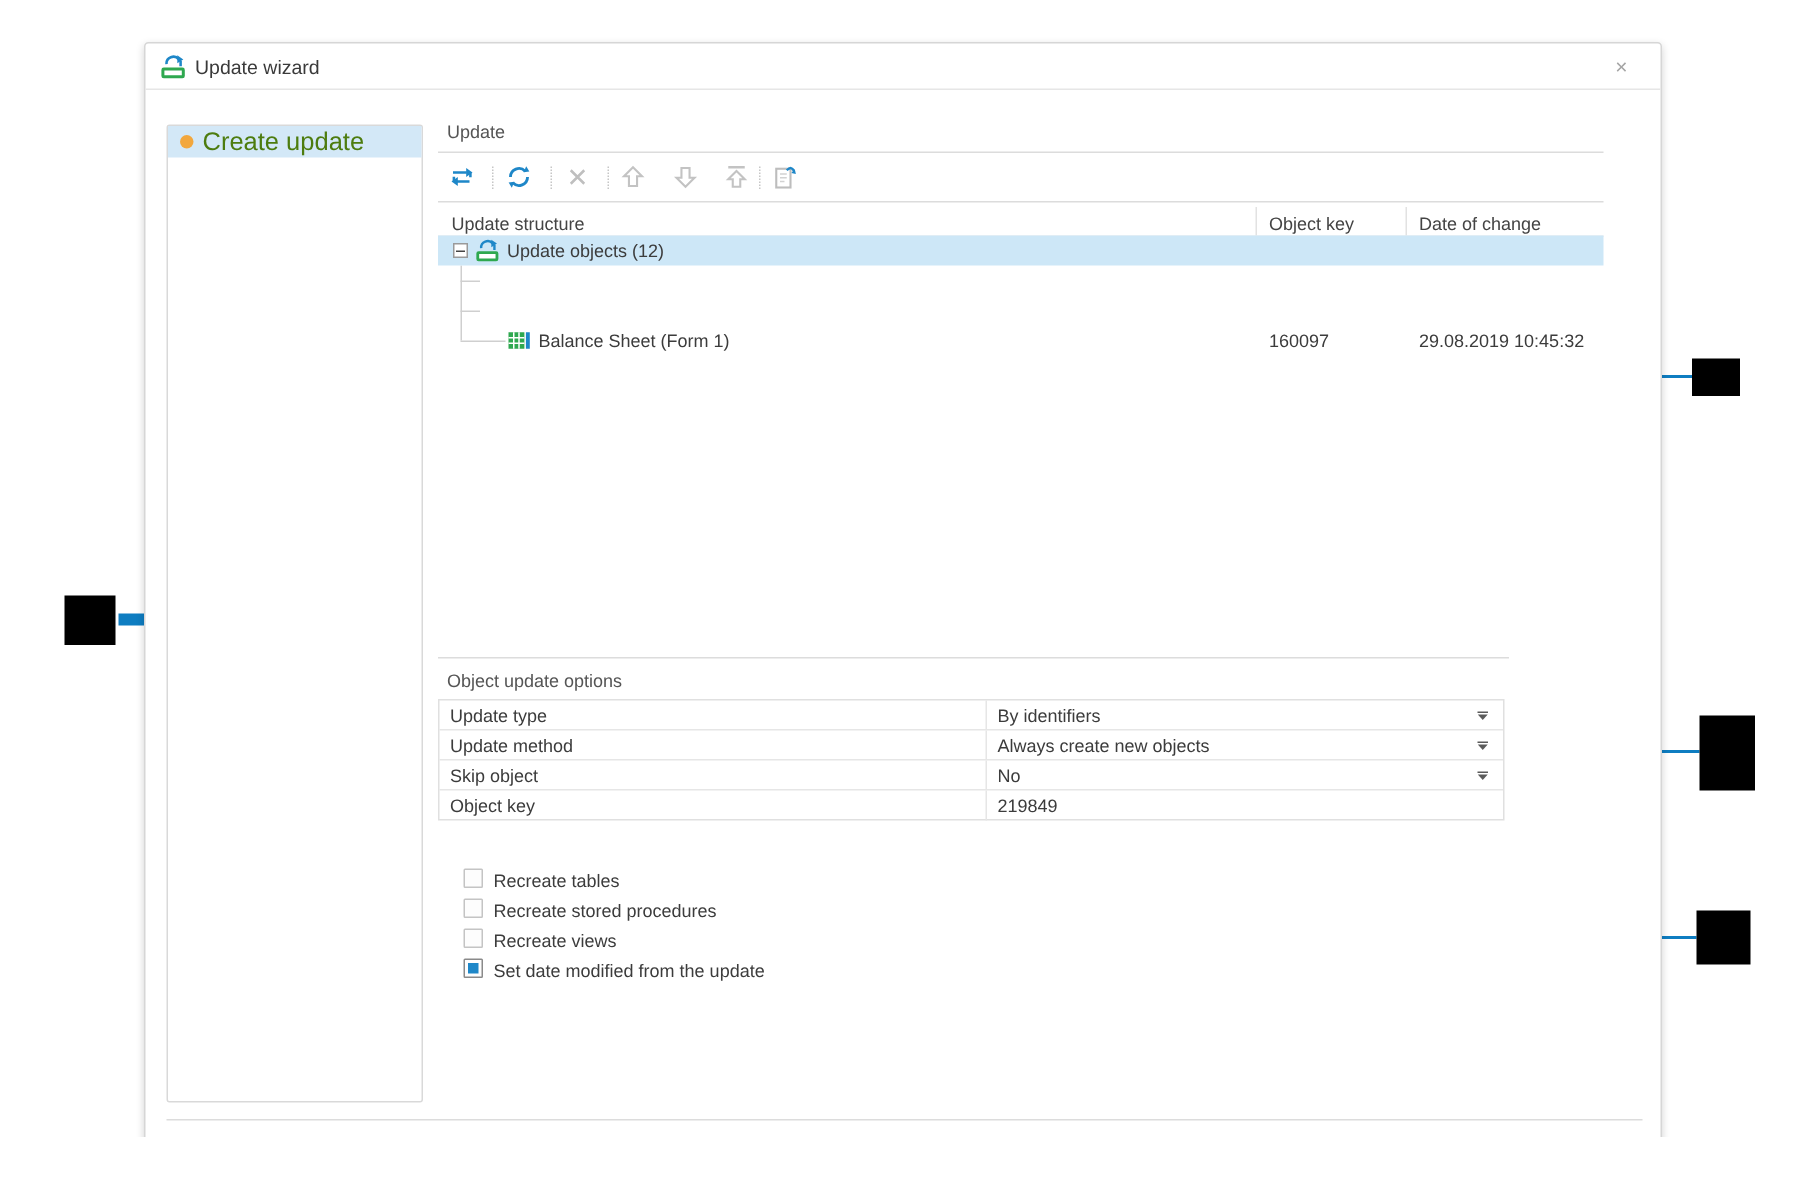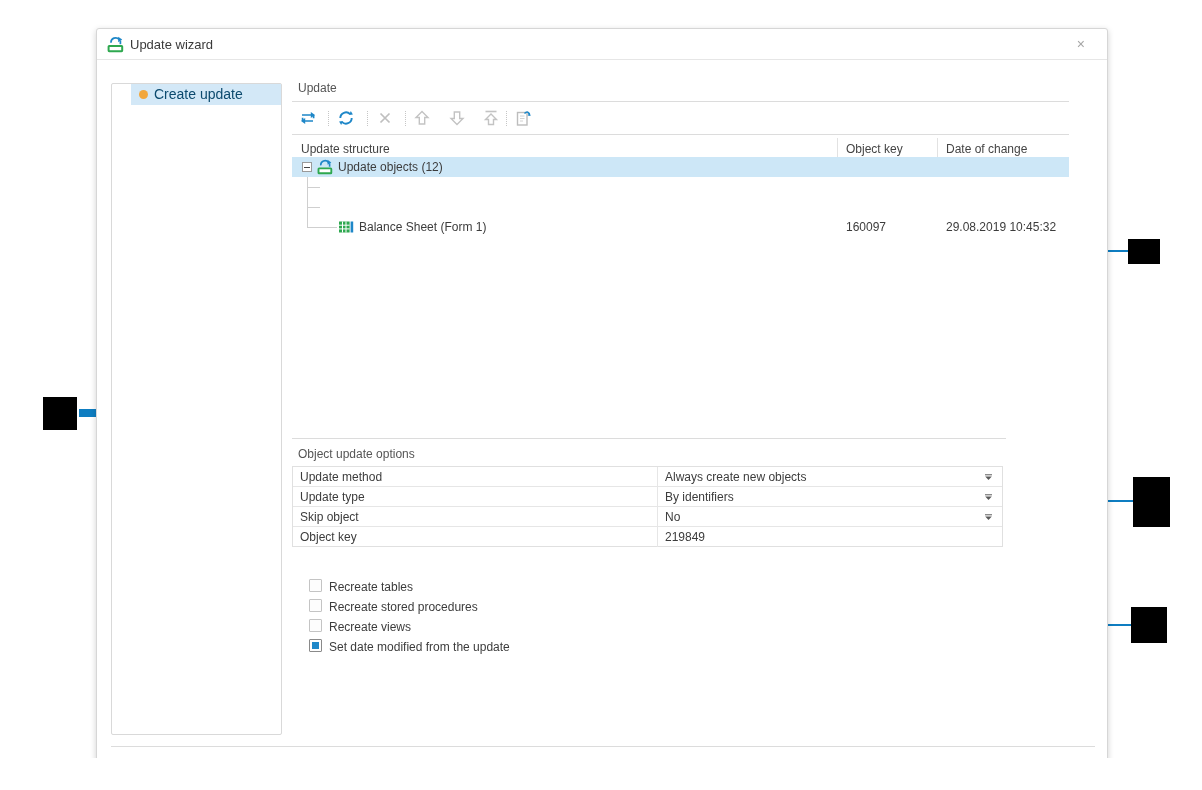--- a/index.html
+++ b/index.html
@@ -14,22 +14,22 @@
   .titlebar { position:absolute; left:0; top:0; width:100%; height:31px;
     border-bottom:1px solid #e6e6e6; }
   .titlebar .app-icon { position:absolute; left:10px; top:7px; width:17px; height:17px; }
   .titlebar .title { position:absolute; left:33px; top:8px; font-size:13px; color:#3a3a3a; }
   .close-x { position:absolute; right:22px; top:7px; font-size:14px; color:#a5a5a5;
     cursor:pointer; line-height:16px; }
 
   
   .sidebar { position:absolute; left:14px; top:54px; width:171px; height:652px;
     border:1px solid #d9d9d9; border-radius:2px; background:#fff; }
-  .sidebar-item { position:relative; height:21px; line-height:21px; font-size:14px;
-    color:#0c4a6e; padding-left:23px; cursor:pointer;margin-left:19px; }
+  .sidebar-item { position:relative; height:21px; line-height:21px; font-size:17px;
+    color:#4d7c0f; padding-left:23px; cursor:pointer; }
   .sidebar-item.active { background:#d3e8f7; }
   .bullet { position:absolute; left:8px; top:6px; width:9px; height:9px;
     border-radius:50%; background:#f2a73d; }
 
   
   .section-label { position:absolute; font-size:12px; color:#555; }
   .hr { position:absolute; height:1px; background:#dcdcdc; }
 
   
   .tbtn { position:absolute; top:79px; width:20px; height:20px; cursor:pointer; }
@@ -222,42 +222,42 @@
       <span class="lbl" style="left:67px;">Balance Sheet (Form 1)</span>
       <span class="key">160097</span>
       <span class="dt">29.08.2019 10:45:32</span>
     </div>
 
     <div class="hr" style="left:195px; top:409px; width:714px;"></div>
     <div class="section-label" style="left:201px; top:418px;">Object update options</div>
 
     <div class="opt-table">
       <div class="opt-row">
+        <span class="k">Update type</span>
+        <span class="vline"></span>
+        <span class="v">By identifiers</span>
+        <span class="dd-arrow">
+          <svg width="9" height="7" viewBox="0 0 9 7">
+              <path d="M1 0.8 h7" stroke="#5a5a5a" stroke-width="1"></path>
+              <polygon points="1.2,2.4 7.8,2.4 4.5,6" fill="#5a5a5a"></polygon>
+            </svg>
+        </span>
+      </div>
+      <div class="opt-row">
         <span class="k">Update method</span>
         <span class="vline"></span>
         <span class="v">Always create new objects</span>
         <span class="dd-arrow">
           <svg width="9" height="7" viewBox="0 0 9 7">
               <path d="M1 0.8 h7" stroke="#5a5a5a" stroke-width="1"></path>
               <polygon points="1.2,2.4 7.8,2.4 4.5,6" fill="#5a5a5a"></polygon>
             </svg>
         </span>
       </div>
       <div class="opt-row">
-        <span class="k">Update type</span>
-        <span class="vline"></span>
-        <span class="v">By identifiers</span>
-        <span class="dd-arrow">
-          <svg width="9" height="7" viewBox="0 0 9 7">
-              <path d="M1 0.8 h7" stroke="#5a5a5a" stroke-width="1"></path>
-              <polygon points="1.2,2.4 7.8,2.4 4.5,6" fill="#5a5a5a"></polygon>
-            </svg>
-        </span>
-      </div>
-      <div class="opt-row">
         <span class="k">Skip object</span>
         <span class="vline"></span>
         <span class="v">No</span>
         <span class="dd-arrow">
           <svg width="9" height="7" viewBox="0 0 9 7">
               <path d="M1 0.8 h7" stroke="#5a5a5a" stroke-width="1"></path>
               <polygon points="1.2,2.4 7.8,2.4 4.5,6" fill="#5a5a5a"></polygon>
             </svg>
         </span>
       </div>

